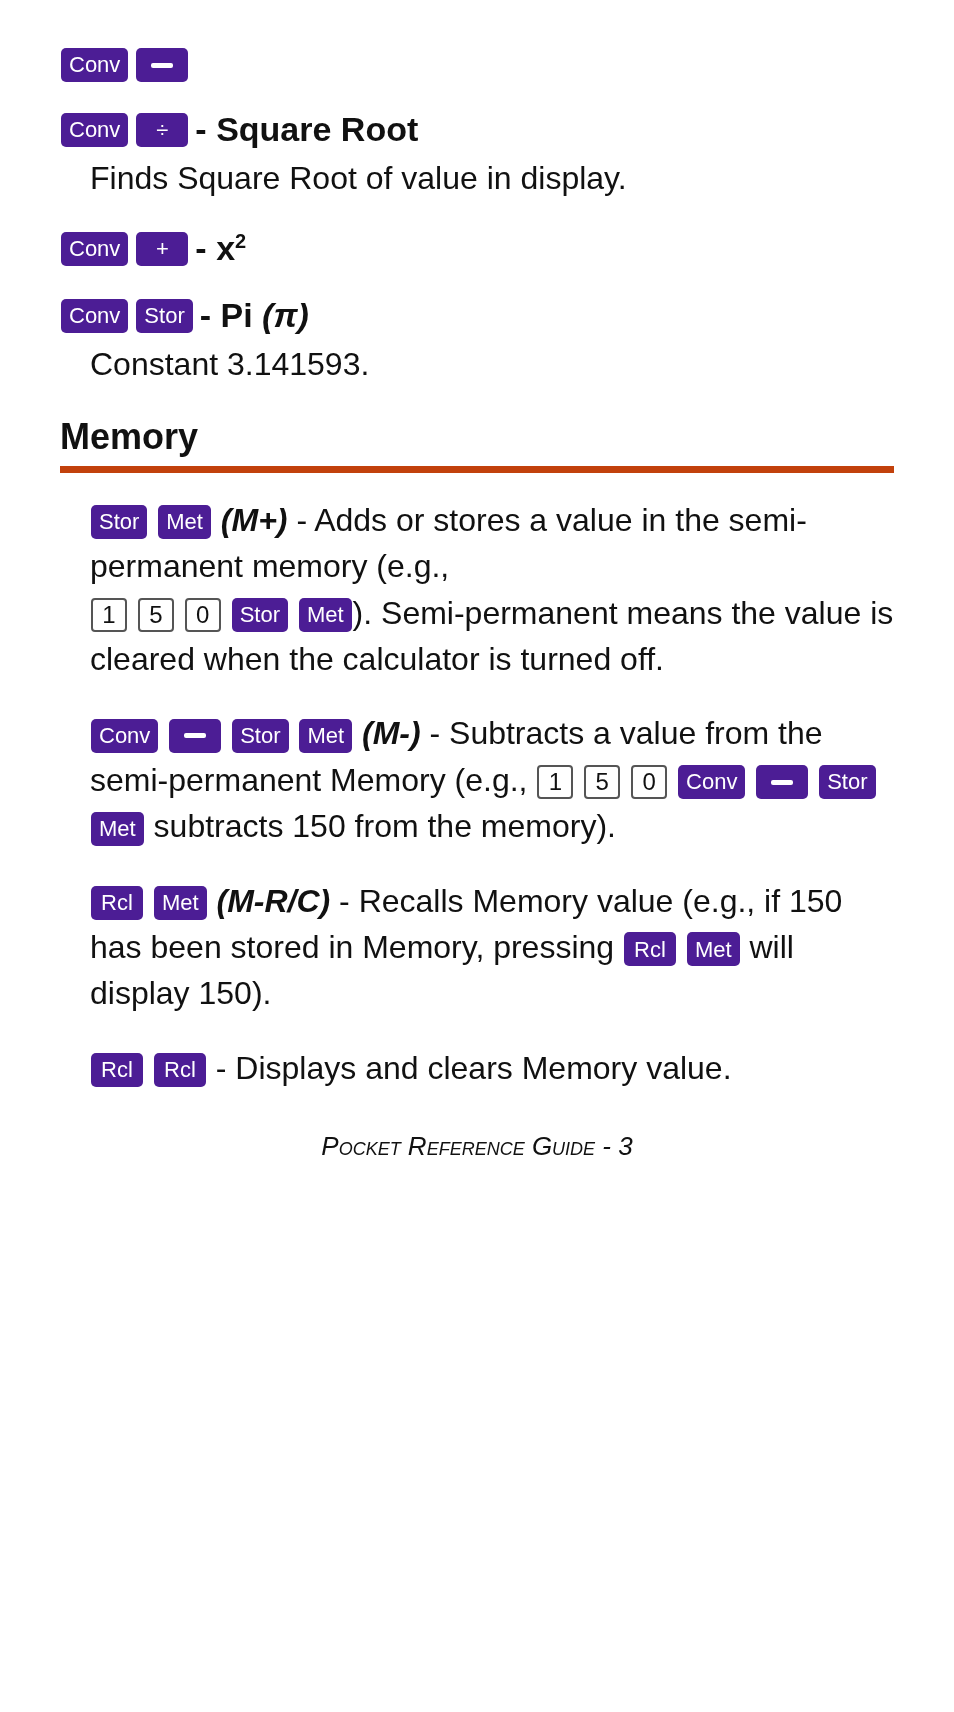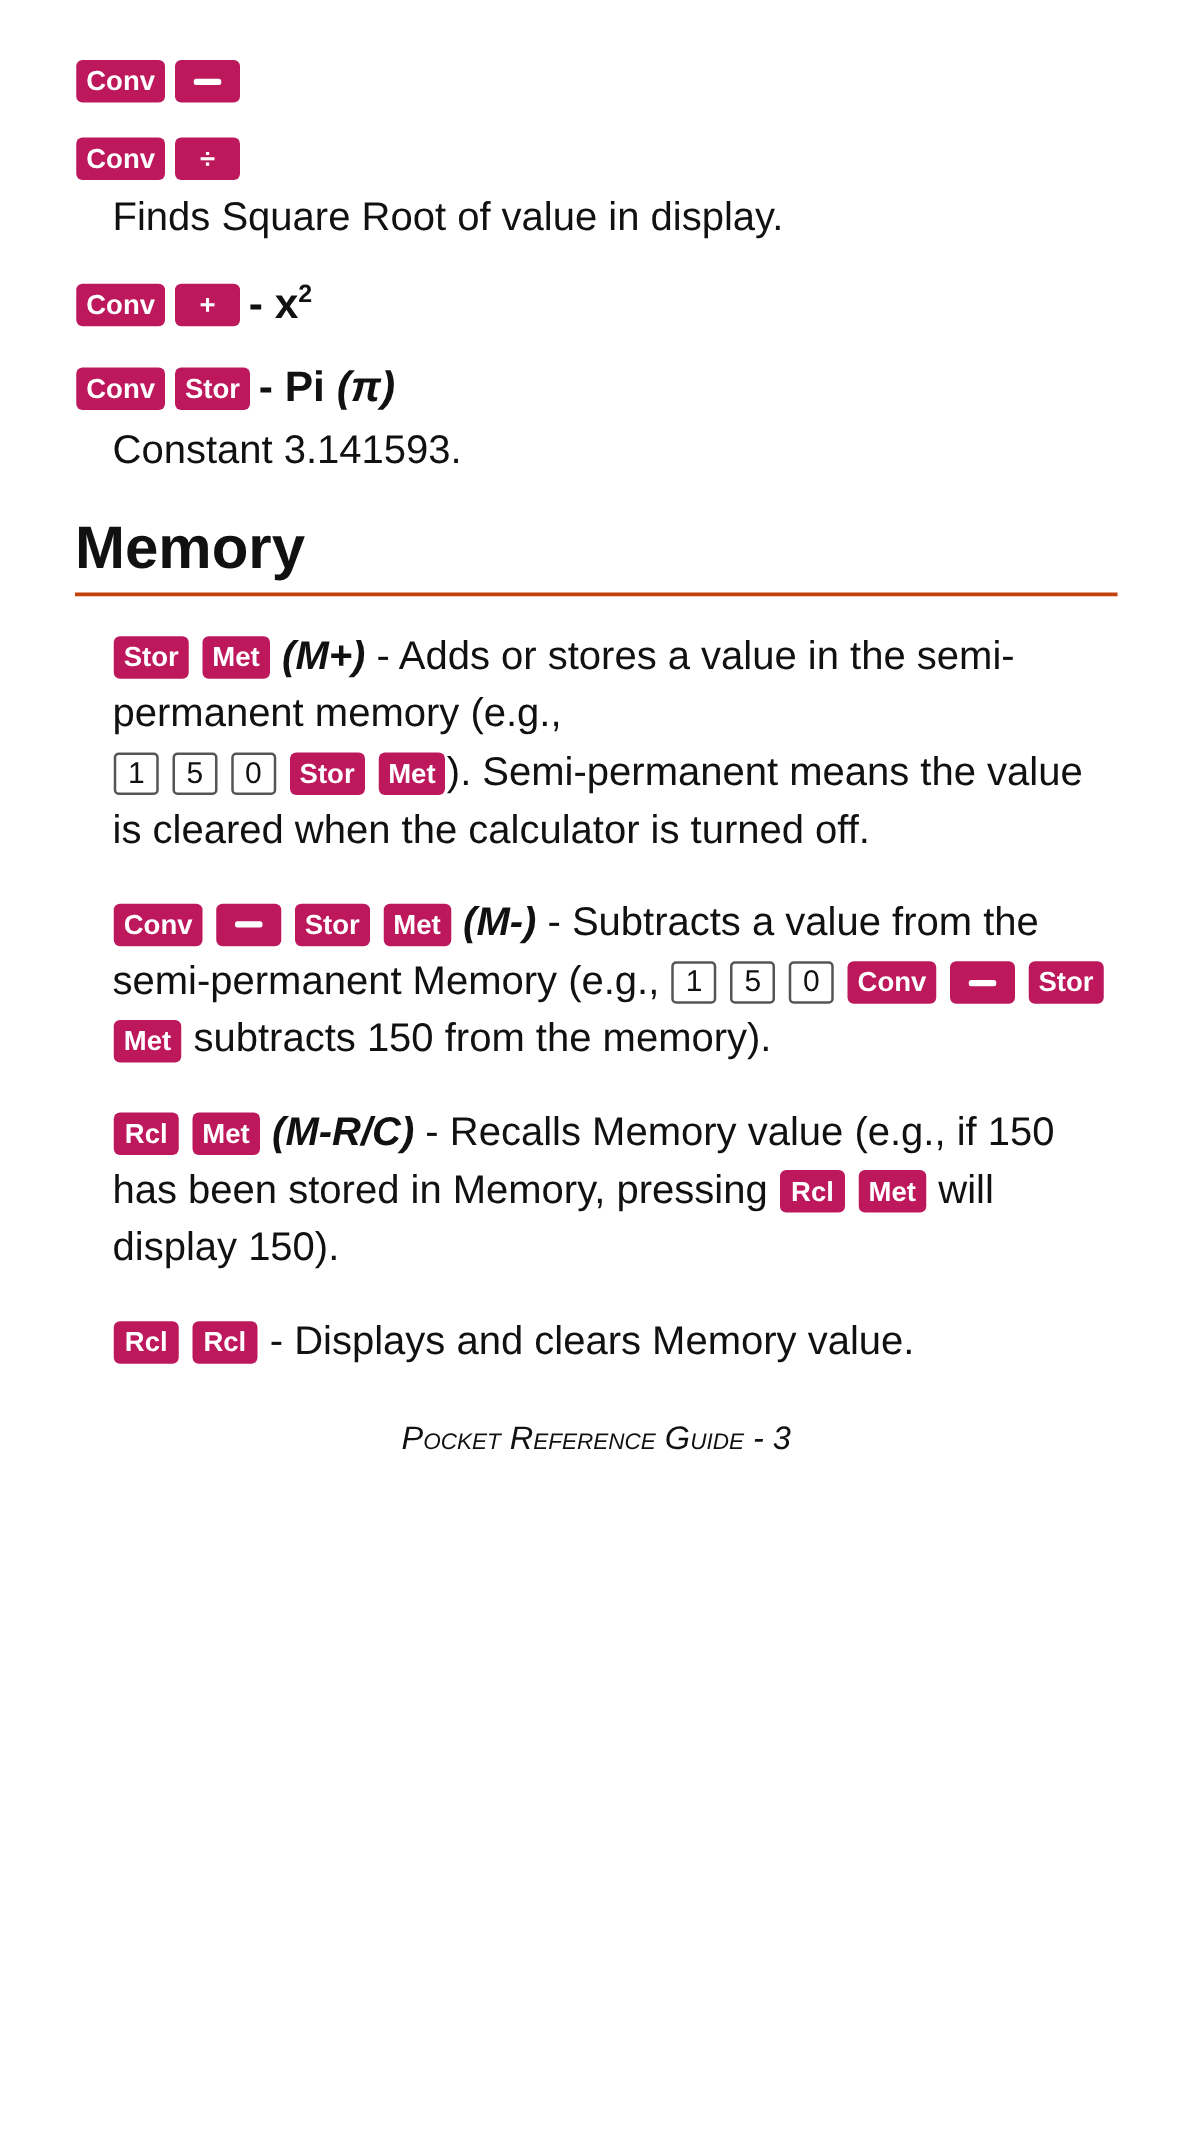--- a/index.html
+++ b/index.html
@@ -32,25 +32,25 @@
       font-size: 32px;
       line-height: 1.45;
       padding-left: 30px;
     }
 
     
     .key {
       display: inline-flex;
       align-items: center;
       justify-content: center;
-      background: #be185d;
+      background: #4c1d95;
       color: #ffffff;
       font-family: Arial, Helvetica, sans-serif;
       font-size: 22px;
-      font-weight: bold;
+      font-weight: normal;
       border-radius: 5px;
       padding: 2px 8px;
       min-width: 52px;
       height: 34px;
       white-space: nowrap;
       vertical-align: middle;
       margin: 0 1px;
     }
 
     .key-num {
@@ -82,24 +82,24 @@
 
     .key-divide-symbol {
       font-size: 22px;
     }
 
     .key-plus-symbol {
       font-size: 22px;
     }
 
     .memory-heading {
-      font-size: 48px;
+      font-size: 36px;
       font-weight: bold;
       padding-bottom: 8px;
-      border-bottom: 3px solid #c2410c;
+      border-bottom: 7px solid #c2410c;
       margin-bottom: 24px;
       margin-top: 10px;
     }
 
     .italic-bold {
       font-style: italic;
     }
 
     sup {
       font-size: 20px;
@@ -127,20 +127,21 @@
       </span>
   </div>
 </div>
 
 <div class="entry">
   <div class="entry-title">
     <span class="key">Conv</span>
     <span class="key">
         <span class="key-divide-symbol">÷</span>
       </span>
+    <span>- Square Root</span>
   </div>
   <div class="entry-body">
     Finds Square Root of value in display.
   </div>
 </div>
 
 <div class="entry">
   <div class="entry-title">
     <span class="key">Conv</span>
     <span class="key">

